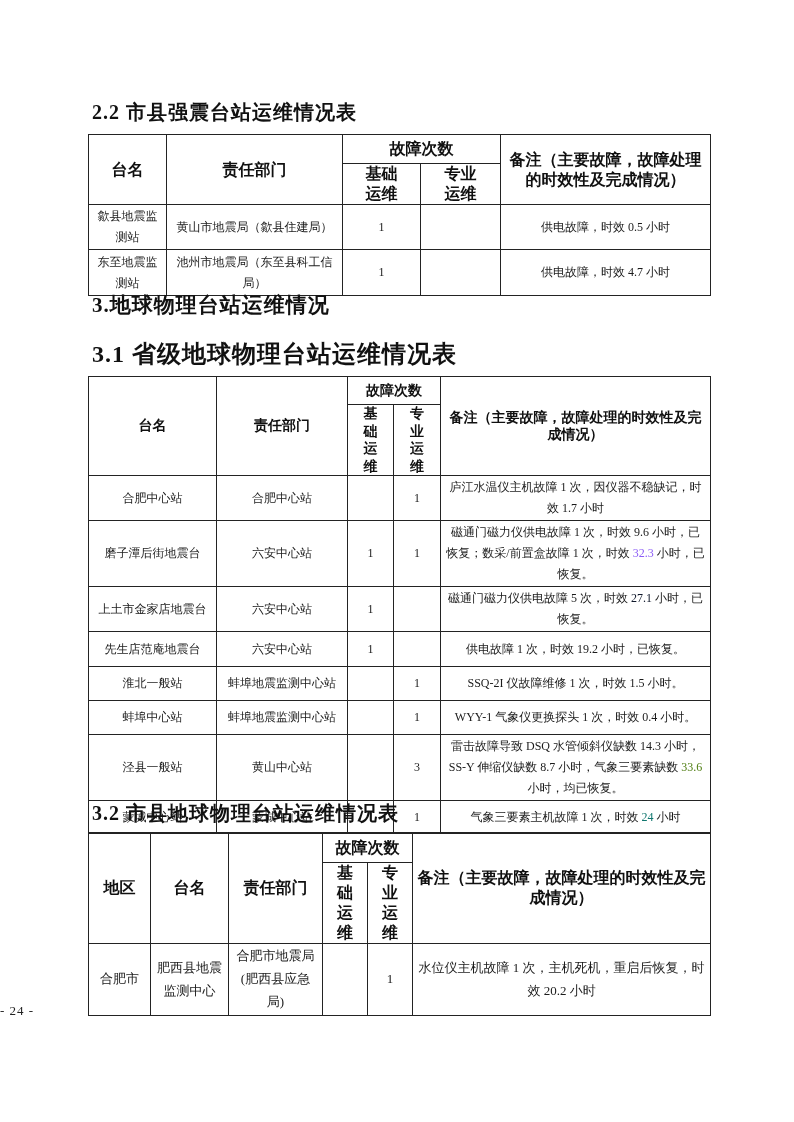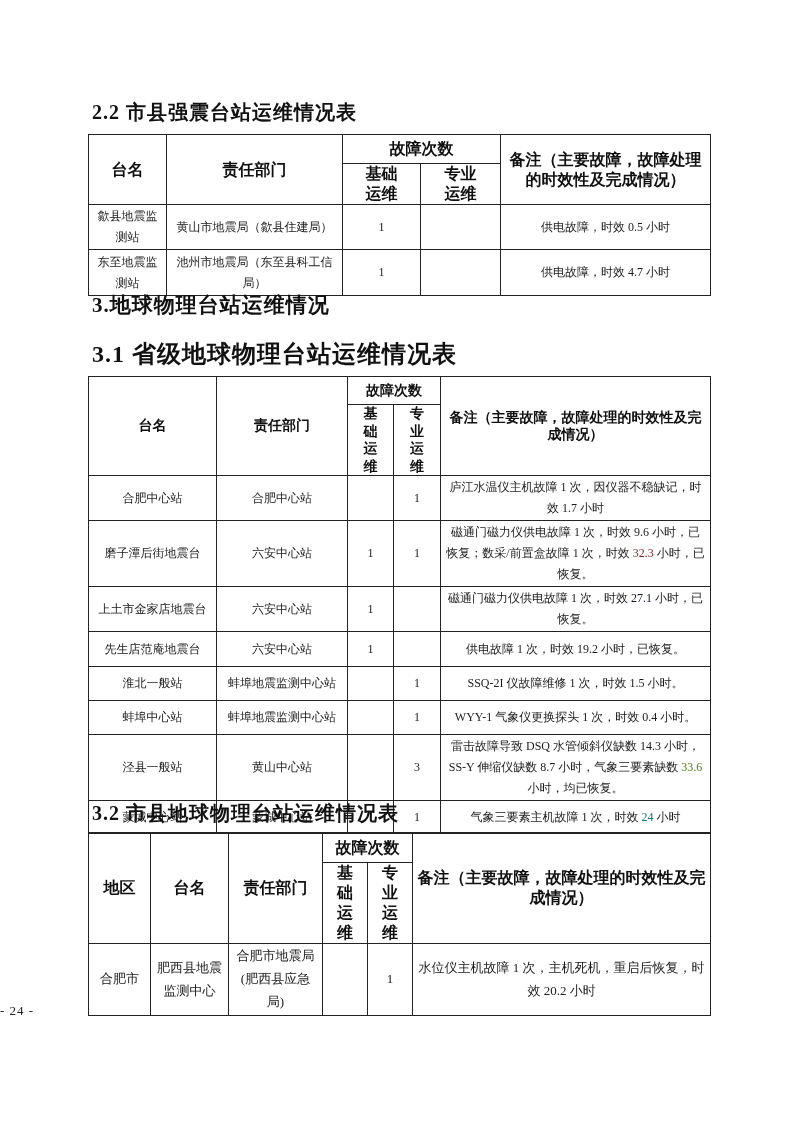--- a/index.html
+++ b/index.html
@@ -128,28 +128,28 @@
       <td>合肥中心站</td>
       <td></td>
       <td>1</td>
       <td><span>庐江水温仪主机故障 1 次，因仪器不稳缺记，时效 1.7 小时</span></td>
     </tr>
     <tr class="r1">
       <td>磨子潭后街地震台</td>
       <td>六安中心站</td>
       <td>1</td>
       <td>1</td>
-      <td><span>磁通门磁力仪供电故障 1 次，时效 9.6 小时，已恢复；数采/前置盒故障 1 次，时效 </span><span style="color: #7f1d1d;">32.3</span><span> 小时，已恢复。</span></td>
+      <td><span>磁通门磁力仪供电故障 1 次，时效 9.6 小时，已恢复；数采/前置盒故障 1 次，时效 </span><span style="color: #8b5cf6;">32.3</span><span> 小时，已恢复。</span></td>
     </tr>
     <tr class="r2">
       <td>上土市金家店地震台</td>
       <td>六安中心站</td>
       <td>1</td>
       <td></td>
-      <td><span>磁通门磁力仪供电故障 1 次，时效 </span><span style="color: #0f172a;">27.1</span><span> 小时，已恢复。</span></td>
+      <td><span>磁通门磁力仪供电故障 5 次，时效 </span><span style="color: #0f172a;">27.1</span><span> 小时，已恢复。</span></td>
     </tr>
     <tr class="r3">
       <td>先生店范庵地震台</td>
       <td>六安中心站</td>
       <td>1</td>
       <td></td>
       <td><span>供电故障 1 次，时效 19.2 小时，已恢复。</span></td>
     </tr>
     <tr class="r4">
       <td>淮北一般站</td>

